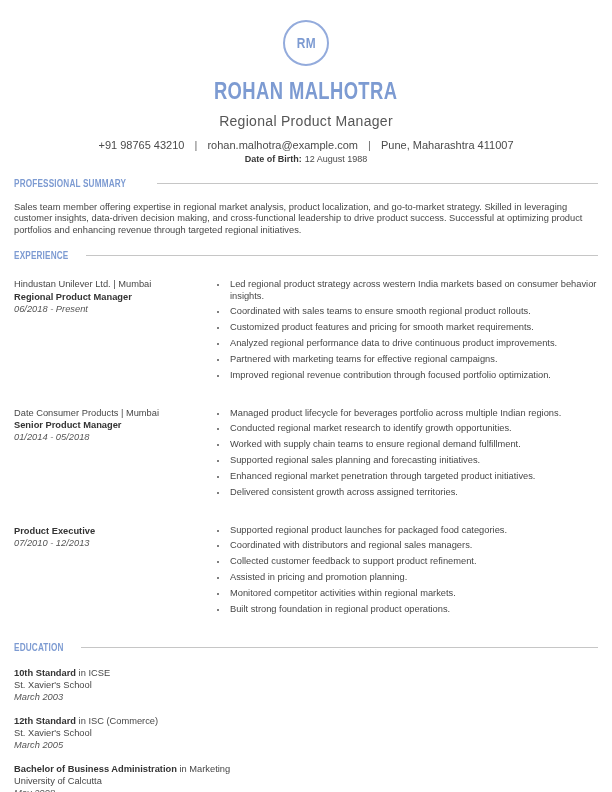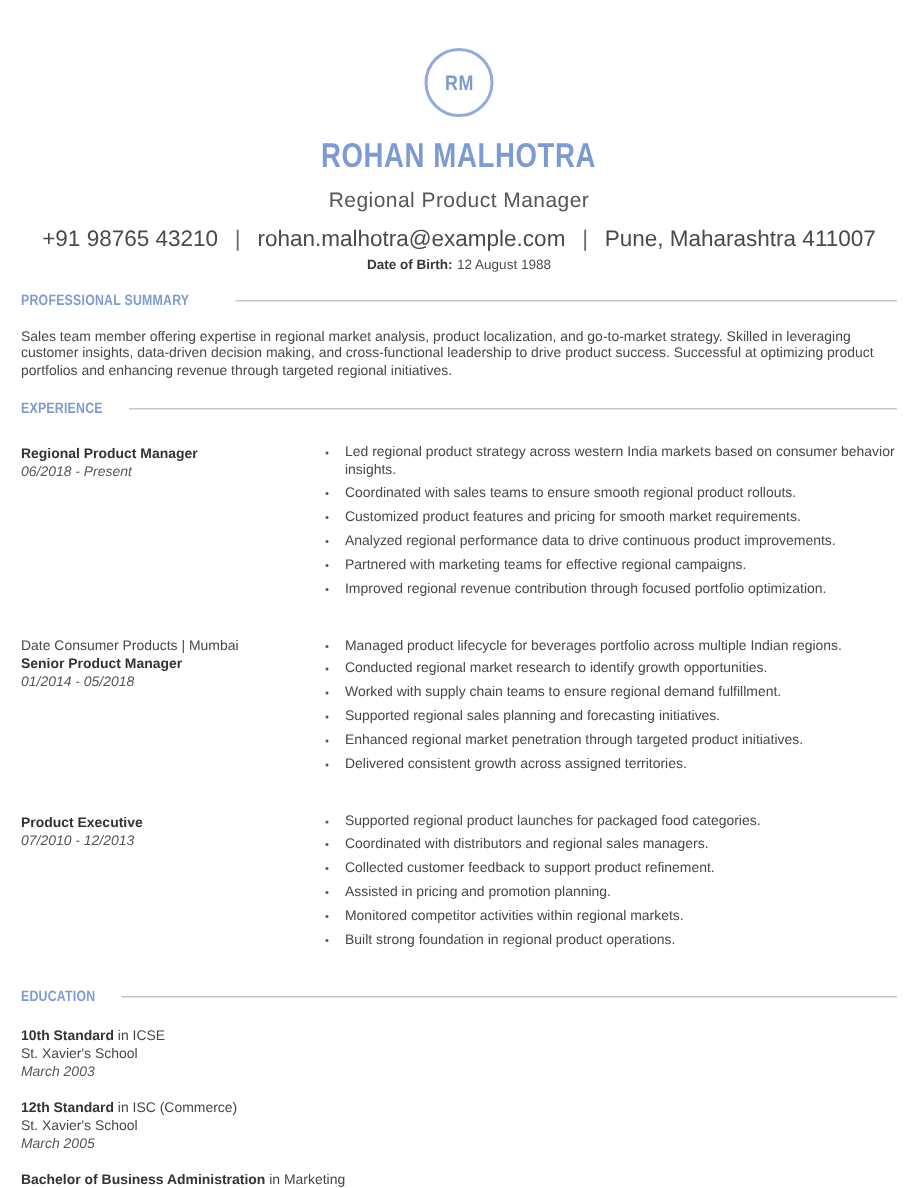--- a/index.html
+++ b/index.html
@@ -3,40 +3,40 @@
 <meta charset="utf-8">
 <style>
   * { margin: 0; padding: 0; box-sizing: border-box; }
   html, body { background: #ffffff; }
   body {
     width: 612px; height: 792px;
     font-family: "Liberation Sans", sans-serif;
     color: #474747;
     overflow: hidden;
   }
-  .page { width: 612px; height: 792px; padding: 32px 14px 10px 14px; background: #fff; }
+  .page { width: 612px; height: 792px; padding: 20px 14px 10px 14px; background: #fff; }
 
   
   .header { text-align: center; }
   .avatar {
     width: 46px; height: 46px; border: 2px solid #93abdc; border-radius: 50%;
     margin: 0 auto; display: flex; align-items: center; justify-content: center;
   }
   .avatar span {
     font-size: 14px; font-weight: bold; color: #7d9bd2;
     letter-spacing: 0.5px; display: inline-block; transform: scaleX(0.85);
     font-stretch: condensed;
   }
   .name {
     margin-top: 12px; font-size: 23px; font-weight: bold; color: #7d9bd2;
     letter-spacing: 0.5px;
   }
   .name span { display: inline-block; transform: scaleX(0.8); transform-origin: center; font-stretch: condensed; }
   .headline { margin-top: 8px; font-size: 14px; color: #565656; letter-spacing: 0.3px; }
-  .contact-line { margin-top: 10px; font-size: 15px; color: #4a4a4a; }
+  .contact-line { margin-top: 10px; font-size: 11px; color: #4a4a4a; }
   .contact-line .sep { margin: 0 7px; color: #6b6b6b; }
   .dob-line { margin-top: 3px; font-size: 9px; color: #4a4a4a; }
   .dob-line b { color: #383838; margin-right: 3px; }
 
   
   .section-heading {
     display: flex; align-items: center; margin-top: 14px;
   }
   .section-heading .label {
     font-size: 10px; font-weight: bold; color: #7d9bd2;
@@ -107,20 +107,21 @@
 
   <div class="section-heading">
     <span class="label">EXPERIENCE</span>
     <span class="rule"></span>
   </div>
 
   <div class="jobs">
 
     <div class="job">
       <div class="job-left">
+        <div class="job-company">Hindustan Unilever Ltd. | Mumbai</div>
         <div class="job-title">Regional Product Manager</div>
         <div class="job-dates">06/2018 - Present</div>
       </div>
       <div class="job-right">
         <ul>
           <li>Led regional product strategy across western India markets based on consumer behavior insights.</li>
           <li>Coordinated with sales teams to ensure smooth regional product rollouts.</li>
           <li>Customized product features and pricing for smooth market requirements.</li>
           <li>Analyzed regional performance data to drive continuous product improvements.</li>
           <li>Partnered with marketing teams for effective regional campaigns.</li>

